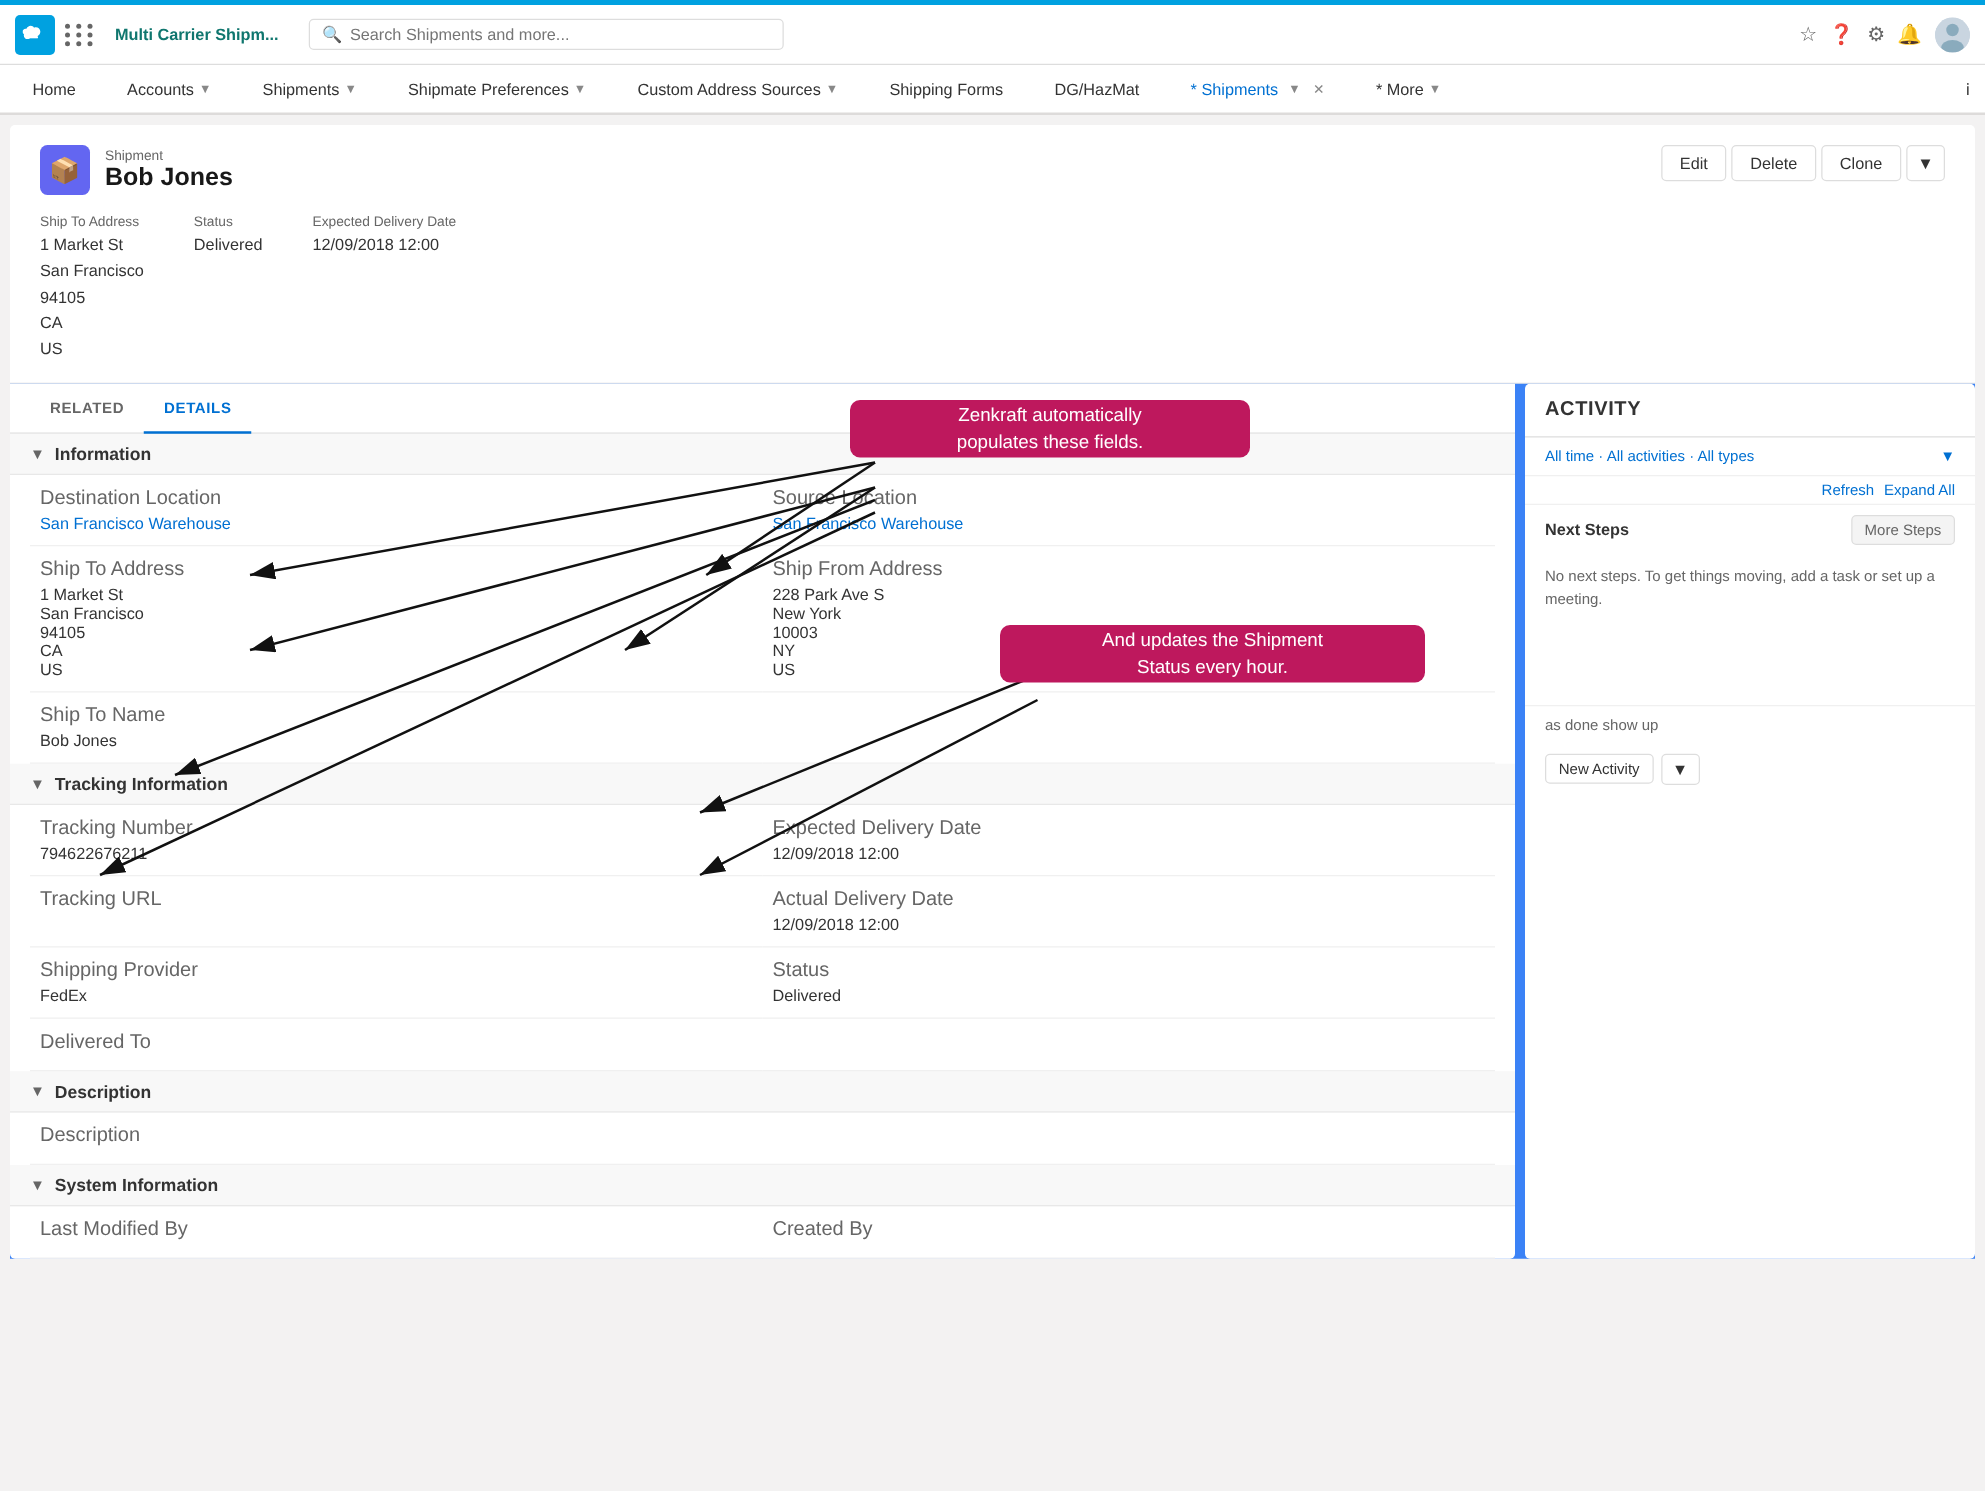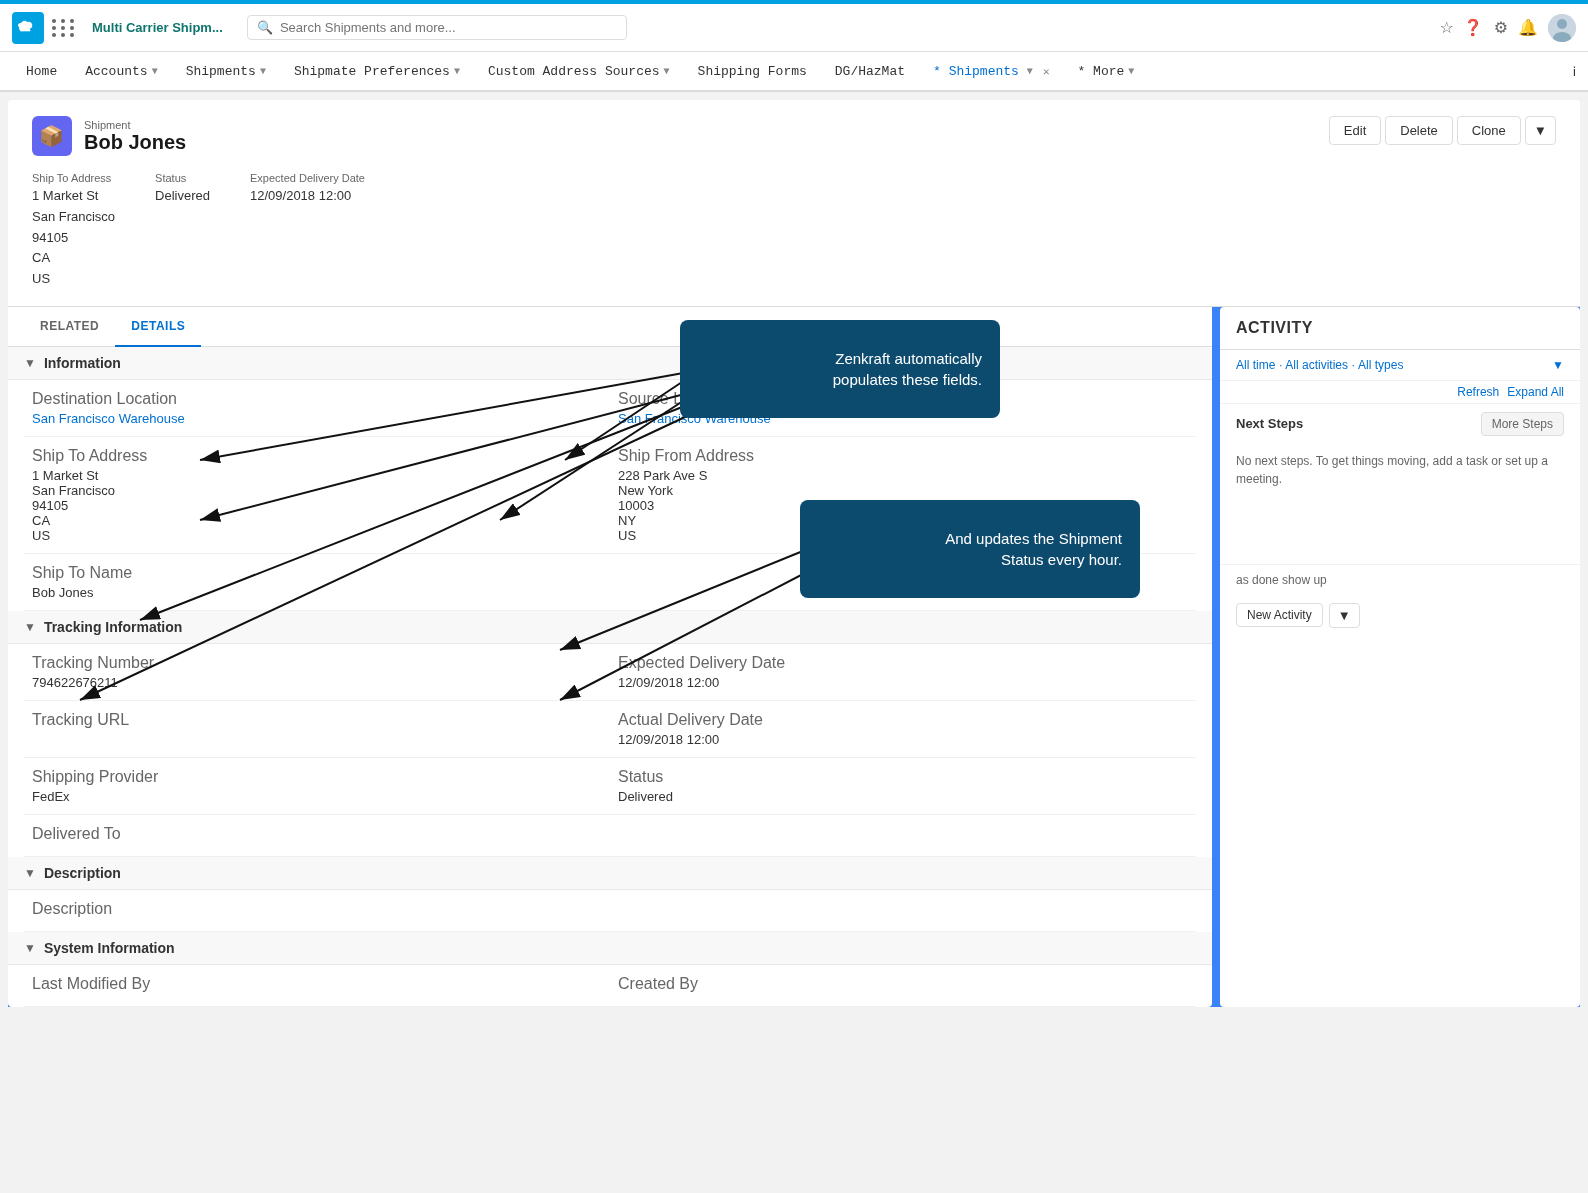--- a/index.html
+++ b/index.html
@@ -29,23 +29,22 @@
     .avatar { width: 28px; height: 28px; border-radius: 50%; background: #c9d5e0; display: flex; align-items: center; justify-content: center; font-size: 11px; color: #555; cursor: pointer; overflow: hidden; }
 
     
     .nav-bar {
       background: #fff;
       border-bottom: 2px solid #dddbda;
       display: flex;
       align-items: center;
       padding: 0 12px;
       height: 40px;
-      gap: 0;
+      gap: 13px;
       overflow: hidden;
-      font-family: Liberation Mono, monospace;
     }
     .nav-item {
       padding: 0 14px;
       height: 40px;
       display: flex;
       align-items: center;
       font-size: 13px;
       color: #333;
       cursor: pointer;
       white-space: nowrap;
@@ -180,28 +179,28 @@
     .activity-footer { padding: 8px 16px; font-size: 12px; color: #666; border-top: 1px solid #f0f0f0; }
     .new-activity-btn { padding: 4px 10px; border: 1px solid #ddd; border-radius: 4px; background: #fff; font-size: 12px; color: #333; cursor: pointer; }
     .activity-btn-row { display: flex; gap: 6px; align-items: center; padding: 8px 16px; }
 
     
     .page-wrapper { position: relative; }
 
     
     .tooltip-bubble {
       position: absolute;
-      background: #0c4a6e;
+      background: #be185d;
       color: white;
       border-radius: 8px;
-      padding: 28px 18px;
+      padding: 2px 18px;
       font-size: 16px;
       font-weight: 400;
       line-height: 1.4;
-      text-align: right;
+      text-align: center;
       z-index: 100;
       pointer-events: none;
     }
 
     
     .arrows-overlay {
       position: absolute;
       top: 0; left: 0;
       width: 100%; height: 100%;
       pointer-events: none;

